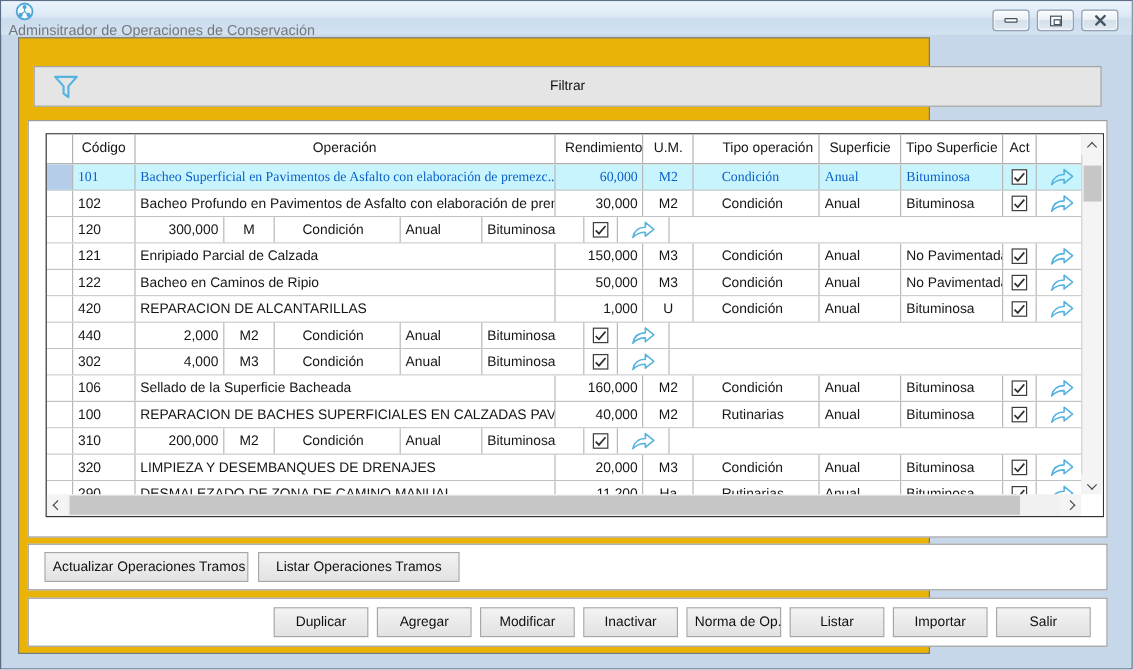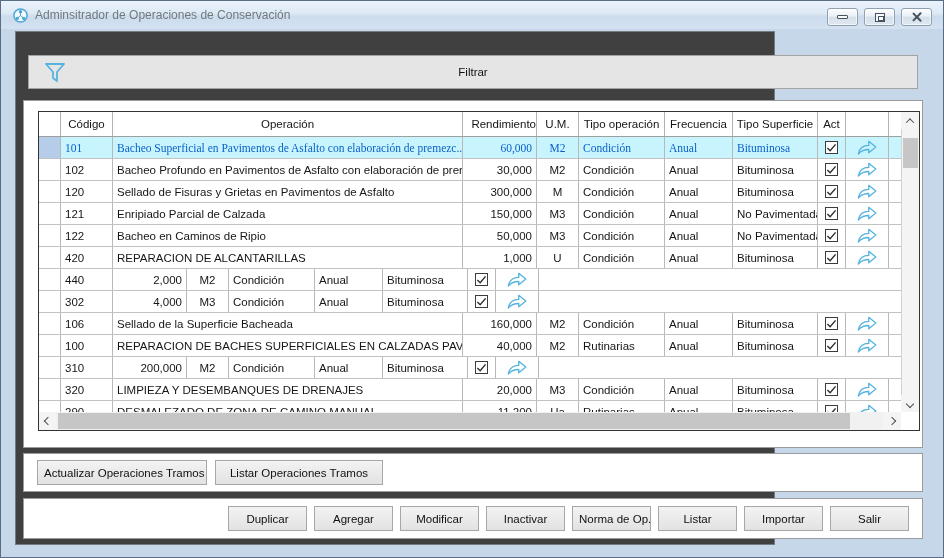--- a/index.html
+++ b/index.html
@@ -11,37 +11,37 @@
     --sel-bg:#c8f4fe;
     --sel-text:#0b61c8;
     --sel-marker:#b6cde9;
     --frame:#c5d7e8;
   }
   #window{position:relative;width:944px;height:558px;background:var(--frame);
     border:1px solid #5a6d84;}
   
   .titlebar{position:absolute;left:0;top:0;width:942px;height:28px;
     background:linear-gradient(180deg,#ebf3fb 0%,#dce9f5 45%,#cbdcee 55%,#d4e2f0 100%);
-    display:flex;align-items:center;}
+    display:flex;flex-direction:column;}
   .title-icon{margin-left:11px;width:17px;height:17px;flex:0 0 auto;}
   .title-text{margin-left:6px;font-size:12px;color:#72777c;white-space:nowrap;}
   .win-btns{position:absolute;right:11px;top:7px;display:flex;gap:6px;}
   .win-btn{width:31px;height:18px;border:1px solid #8fa0b1;border-radius:3px;
     background:linear-gradient(180deg,#fcfdfe 0%,#eaf0f6 45%,#d4dfe9 50%,#e0e9f1 100%);
     box-shadow:inset 0 0 0 1px rgba(255,255,255,.65);
     display:flex;align-items:center;justify-content:center;cursor:pointer;}
   .glyph-min{width:11px;height:4px;border:1px solid #46525e;border-radius:1px;background:#fbfcfd;}
   .glyph-max{width:10px;height:9px;border:1px solid #46525e;position:relative;background:#fbfcfd;}
   .glyph-max::after{content:"";position:absolute;left:2px;top:2px;width:4px;height:3px;border:1px solid #46525e;}
   .glyph-close{position:relative;width:11px;height:10px;}
   .glyph-close::before,.glyph-close::after{content:"";position:absolute;left:5px;top:-1px;width:2.4px;height:12px;background:#46525e;border-radius:1px;}
   .glyph-close::before{transform:rotate(45deg);}
   .glyph-close::after{transform:rotate(-45deg);}
   
-  .client{position:absolute;left:14px;top:30px;width:760px;height:514px;background:#404040;
+  .client{position:absolute;left:14px;top:30px;width:760px;height:514px;background:#eab308;
     border:1px solid #767b80;}
   
   .filter-btn{position:absolute;left:12px;top:23px;width:890px;height:34px;
     background:#e5e5e5;border:1px solid #a3a3a3;cursor:pointer;
     display:flex;align-items:center;justify-content:center;}
   .filter-btn .flabel{font-size:11.5px;color:#111;}
   .funnel{position:absolute;left:13px;top:4px;width:26px;height:26px;}
   
   .groupbox{position:absolute;border:1px solid #9b9b9b;background:#fff;padding-left:44px;}
   .gb-table{left:7px;top:68px;width:900px;height:348px;}
@@ -55,21 +55,21 @@
     height:100%;white-space:nowrap;overflow:hidden;cursor:default;}
   .grid-rows{height:275px;overflow:hidden;}
   .grid-row{display:flex;height:22px;border-bottom:1px solid #c2c2c2;background:#fff;cursor:default;}
   .cell{height:100%;border-right:1px solid #b8b8b8;display:flex;align-items:center;
     white-space:nowrap;overflow:hidden;padding:0 4px;}
   .c-rowsel{width:22px;padding:0;}
   .c-code{width:52px;}
   .c-op{width:350px;}
   .c-rend{width:74px;justify-content:flex-end;}
   .c-um{width:42px;justify-content:center;}
-  .c-tipo{width:86px;}
+  .c-tipo{width:86px;margin-left:19px;}
   .c-frec{width:68px;}
   .c-sup{width:85px;}
   .c-act{width:28px;justify-content:center;padding:0;}
   .c-arrow{width:43px;justify-content:center;padding:0;}
   .c-fill{width:12px;border-right:none;padding:0;}
   .grid-row.sel{background:var(--sel-bg);color:var(--sel-text);font-family:Liberation Serif, serif;}
   .grid-row.sel .c-rowsel{background:var(--sel-marker);}
   .cb{width:13px;height:13px;border:1px solid #3c3c3c;background:#fff;display:flex;
     align-items:center;justify-content:center;}
   
@@ -140,21 +140,21 @@
     <div class="groupbox gb-table">
       <div class="grid">
 
         <div class="grid-header">
           <div class="hcell c-rowsel"></div>
           <div class="hcell c-code">Código</div>
           <div class="hcell c-op">Operación</div>
           <div class="hcell c-rend">Rendimiento</div>
           <div class="hcell c-um">U.M.</div>
           <div class="hcell c-tipo">Tipo operación</div>
-          <div class="hcell c-frec">Frecuencia</div>
+          <div class="hcell c-frec">Superficie</div>
           <div class="hcell c-sup">Tipo Superficie</div>
           <div class="hcell c-act">Act</div>
           <div class="hcell c-arrow"></div>
           <div class="hcell c-fill" style="border-right:none;"></div>
         </div>
 
         <div class="grid-rows">
             <div class="grid-row sel">
               <div class="cell c-rowsel"></div>
               <div class="cell c-code">101</div>
@@ -197,21 +197,20 @@
               <div class="cell c-arrow">
                 <svg width="22" height="15" viewBox="0 0 24 17">
                   <path d="M14 1.5 L22 8 L14 14.5 V10.8 C8.5 10.8 5 12.6 2.2 15.8 C3.4 9.2 8 6.1 14 6.1 Z" fill="none" stroke="#56b3df" stroke-width="1.5" stroke-linejoin="round"></path>
                 </svg>
               </div>
               <div class="cell c-fill"></div>
             </div>
             <div class="grid-row">
               <div class="cell c-rowsel"></div>
               <div class="cell c-code">120</div>
-              <div class="cell c-op">Sellado de Fisuras y Grietas en Pavimentos de  Asfalto</div>
               <div class="cell c-rend">300,000</div>
               <div class="cell c-um">M</div>
               <div class="cell c-tipo">Condición</div>
               <div class="cell c-frec">Anual</div>
               <div class="cell c-sup">Bituminosa</div>
               <div class="cell c-act">
                 <span class="cb">
                   <svg width="11" height="10" viewBox="0 0 12 11">
                     <polyline points="1.5,5.5 4.5,8.5 10.5,1.5" fill="none" stroke="#2f2f2f" stroke-width="1.6"></polyline>
                   </svg>

